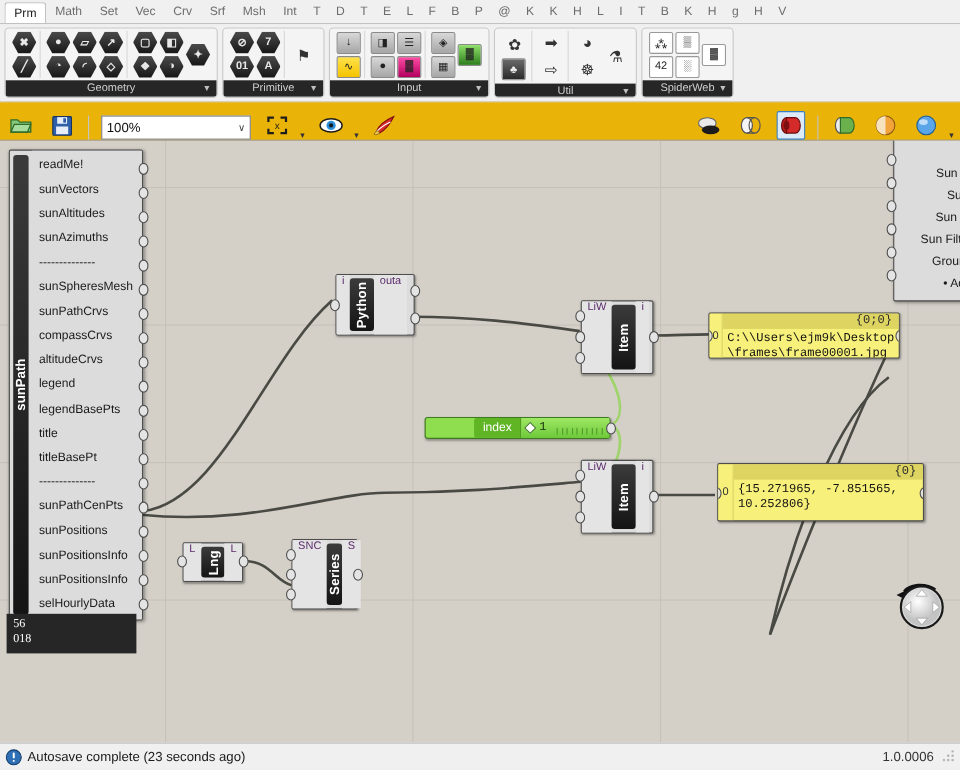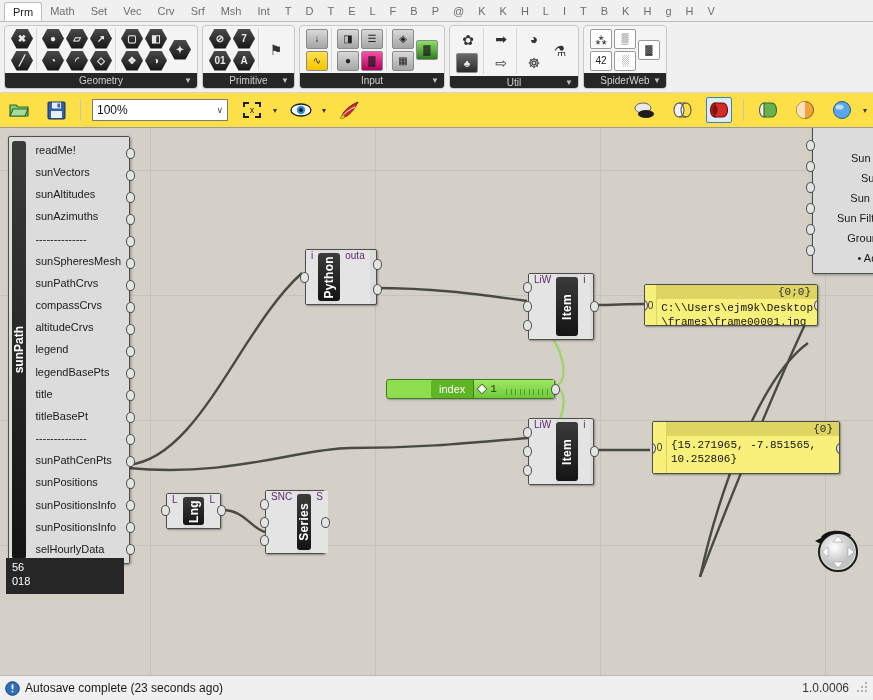--- a/index.html
+++ b/index.html
@@ -136,24 +136,24 @@
   .sq.white  { background: #fff; border:1px solid #999; }
   .plainicon {
     width: 24px; height: 22px;
     display: flex; align-items: center; justify-content: center;
     font-size: 14px; color: #333;
   }
 
   
   .canvastb {
     flex: 0 0 36px; height: 36px;
-    background: #fde047;
+    background: #eab308;
     border-top: 1px solid #d4d4d4;
     border-bottom: 1px solid #9a9a9a;
-    display: flex; align-items: center;
+    display: flex; align-items: flex-end;
     padding: 0 6px; gap: 11px;
   }
   .tbicon {
     width: 26px; height: 26px;
     display: flex; align-items: center; justify-content: center;
     cursor: default; border-radius: 2px;
   }
   .tbicon.selected { border: 1px solid #3a7fc4; background: #dcebf7; }
   .zoomcombo {
     width: 136px; height: 22px;
@@ -349,21 +349,21 @@
     position: absolute;
     width: 52px; height: 52px;
   }
 
   
   .scrolltip {
     position: absolute;
     background: #262626; color: #fff;
     font-size: 11px; line-height: 14px;
     padding: 2px 6px;
-    font-family: Liberation Sans, sans-serif;
+    font-family: Liberation Serif, serif;
   }
 
   
   .statusbar {
     flex: 0 0 25px; height: 25px;
     background: #f0f0f0;
     border-top: 1px solid #b8b8b8;
     display: flex; align-items: center;
     padding: 0 4px;
     font-size: 12px; color: #1a1a1a;

